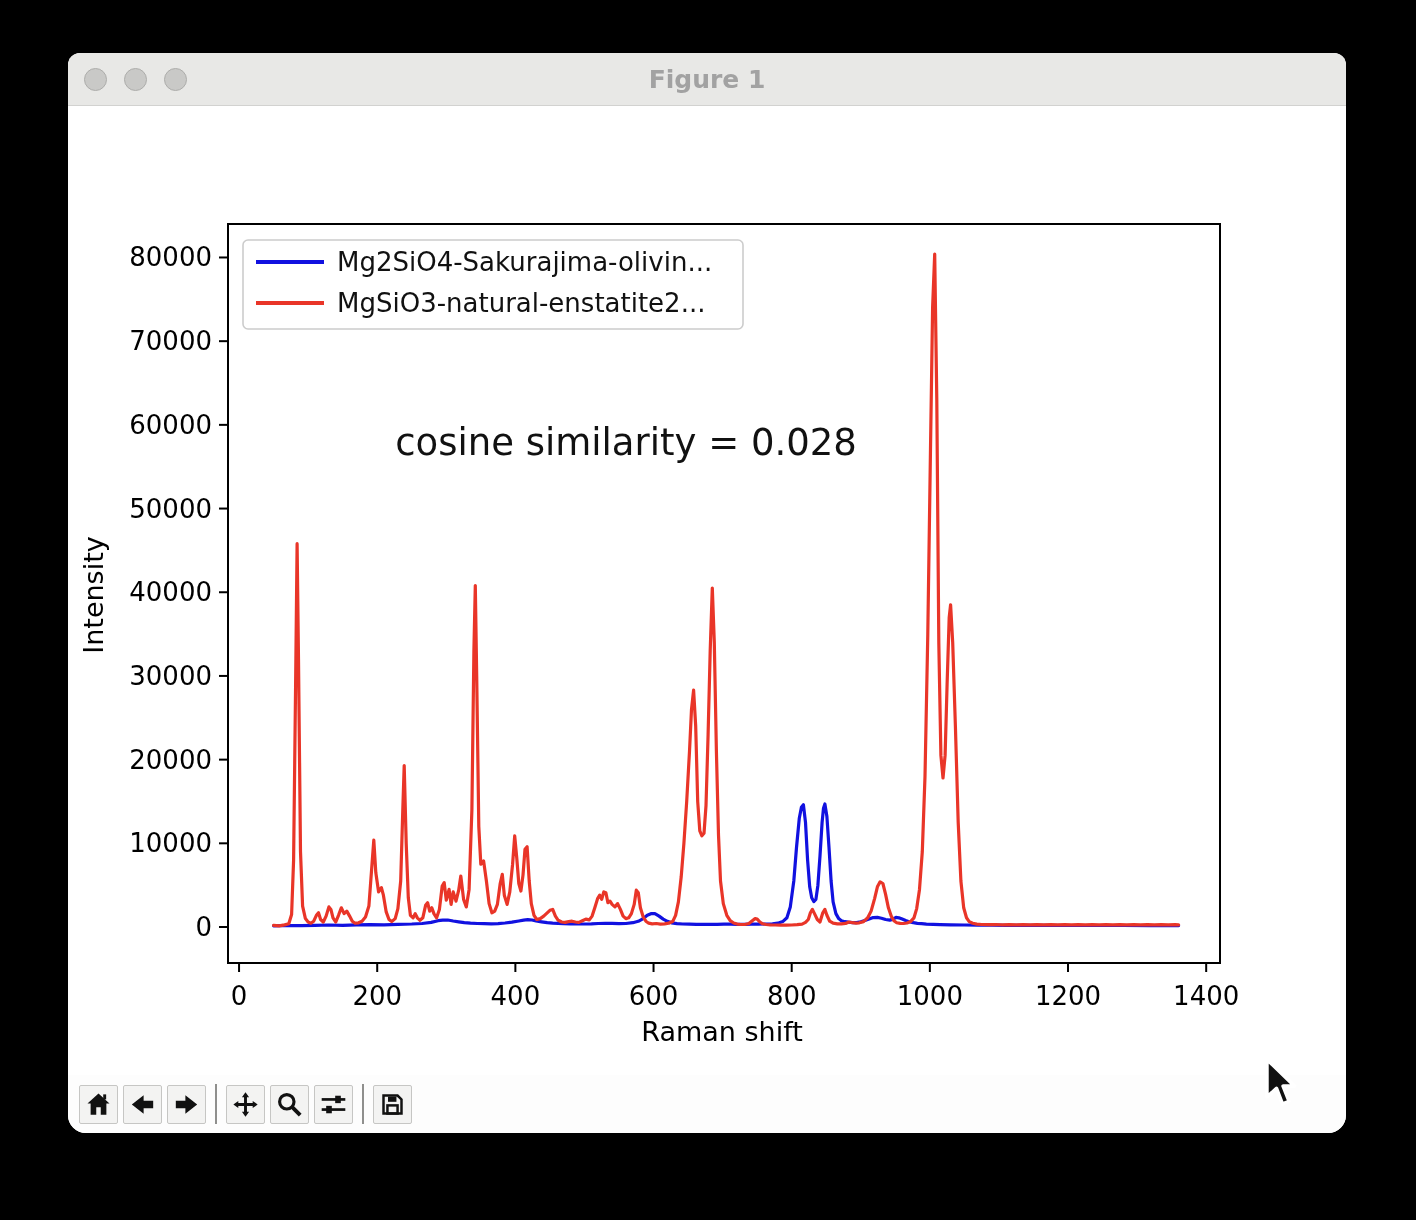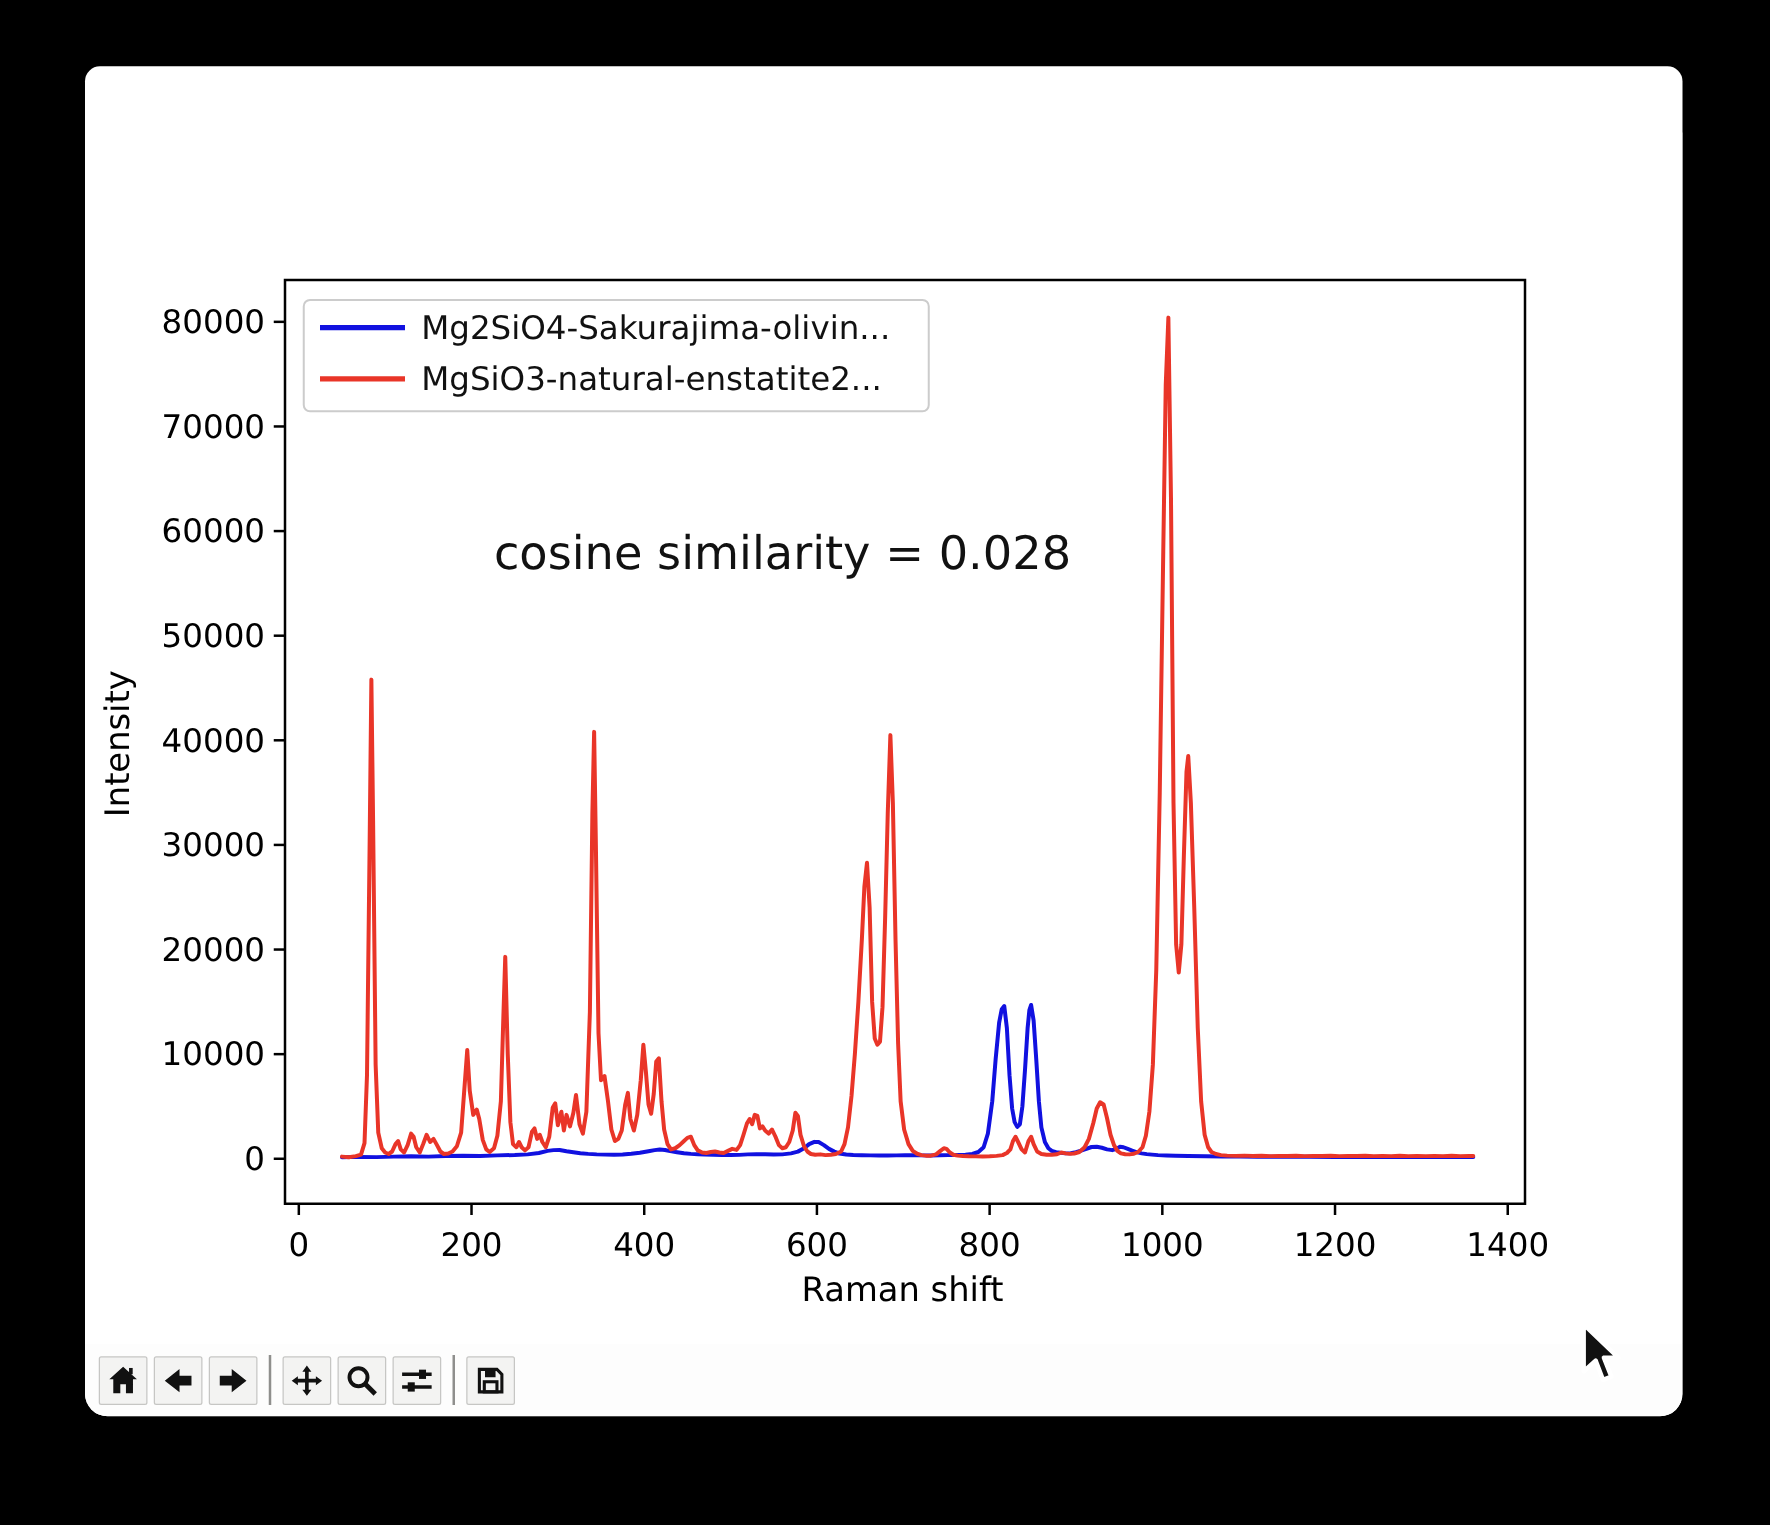--- a/index.html
+++ b/index.html
@@ -50,20 +50,28 @@
     padding:0;cursor:pointer;
   }
   .tb svg{width:27px;height:27px;}
   .sep{width:2px;height:40px;background:#8f8f8d;margin:0 9px 0 4px;}
   .cursor{position:absolute;left:1262px;top:1056px;pointer-events:none;}
 </style>
 </head>
 <body>
 
 <div class="window">
+  <div class="titlebar">
+    <div class="lights">
+      <span class="light"></span>
+      <span class="light"></span>
+      <span class="light"></span>
+    </div>
+    <div class="wtitle">Figure 1</div>
+  </div>
 
   <div class="canvas">
     <svg id="chart" width="1278" height="969" viewBox="0 0 1278 969" xmlns="http://www.w3.org/2000/svg">
         <defs>
           <clipPath id="plotclip">
             <rect x="160" y="118" width="992" height="739"></rect>
           </clipPath>
         </defs>
         <line x1="171.05292479108635" y1="857" x2="171.05292479108635" y2="866" stroke="#000" stroke-width="2"></line>
         <text x="171.05292479108635" y="899" text-anchor="middle" font-size="26" fill="#000">0</text>

